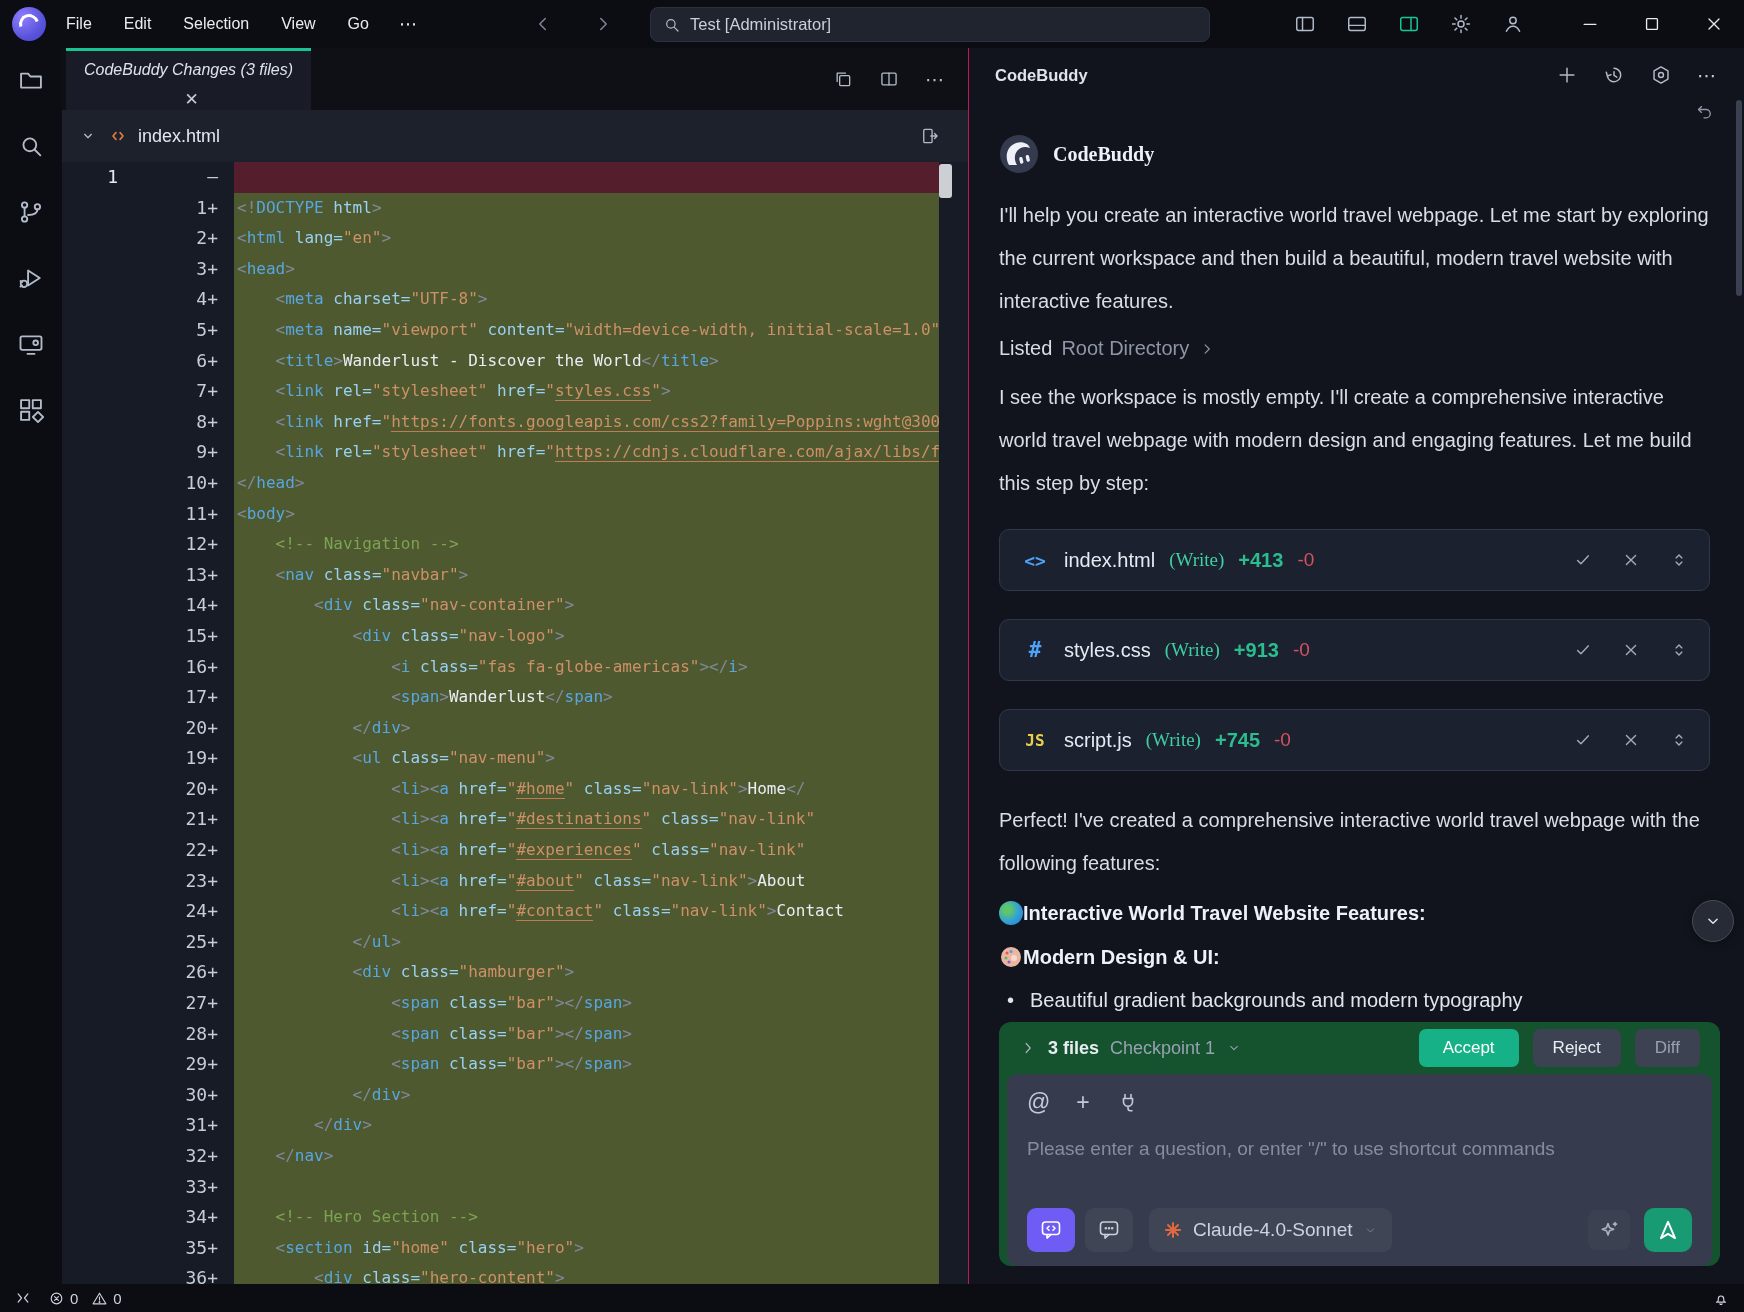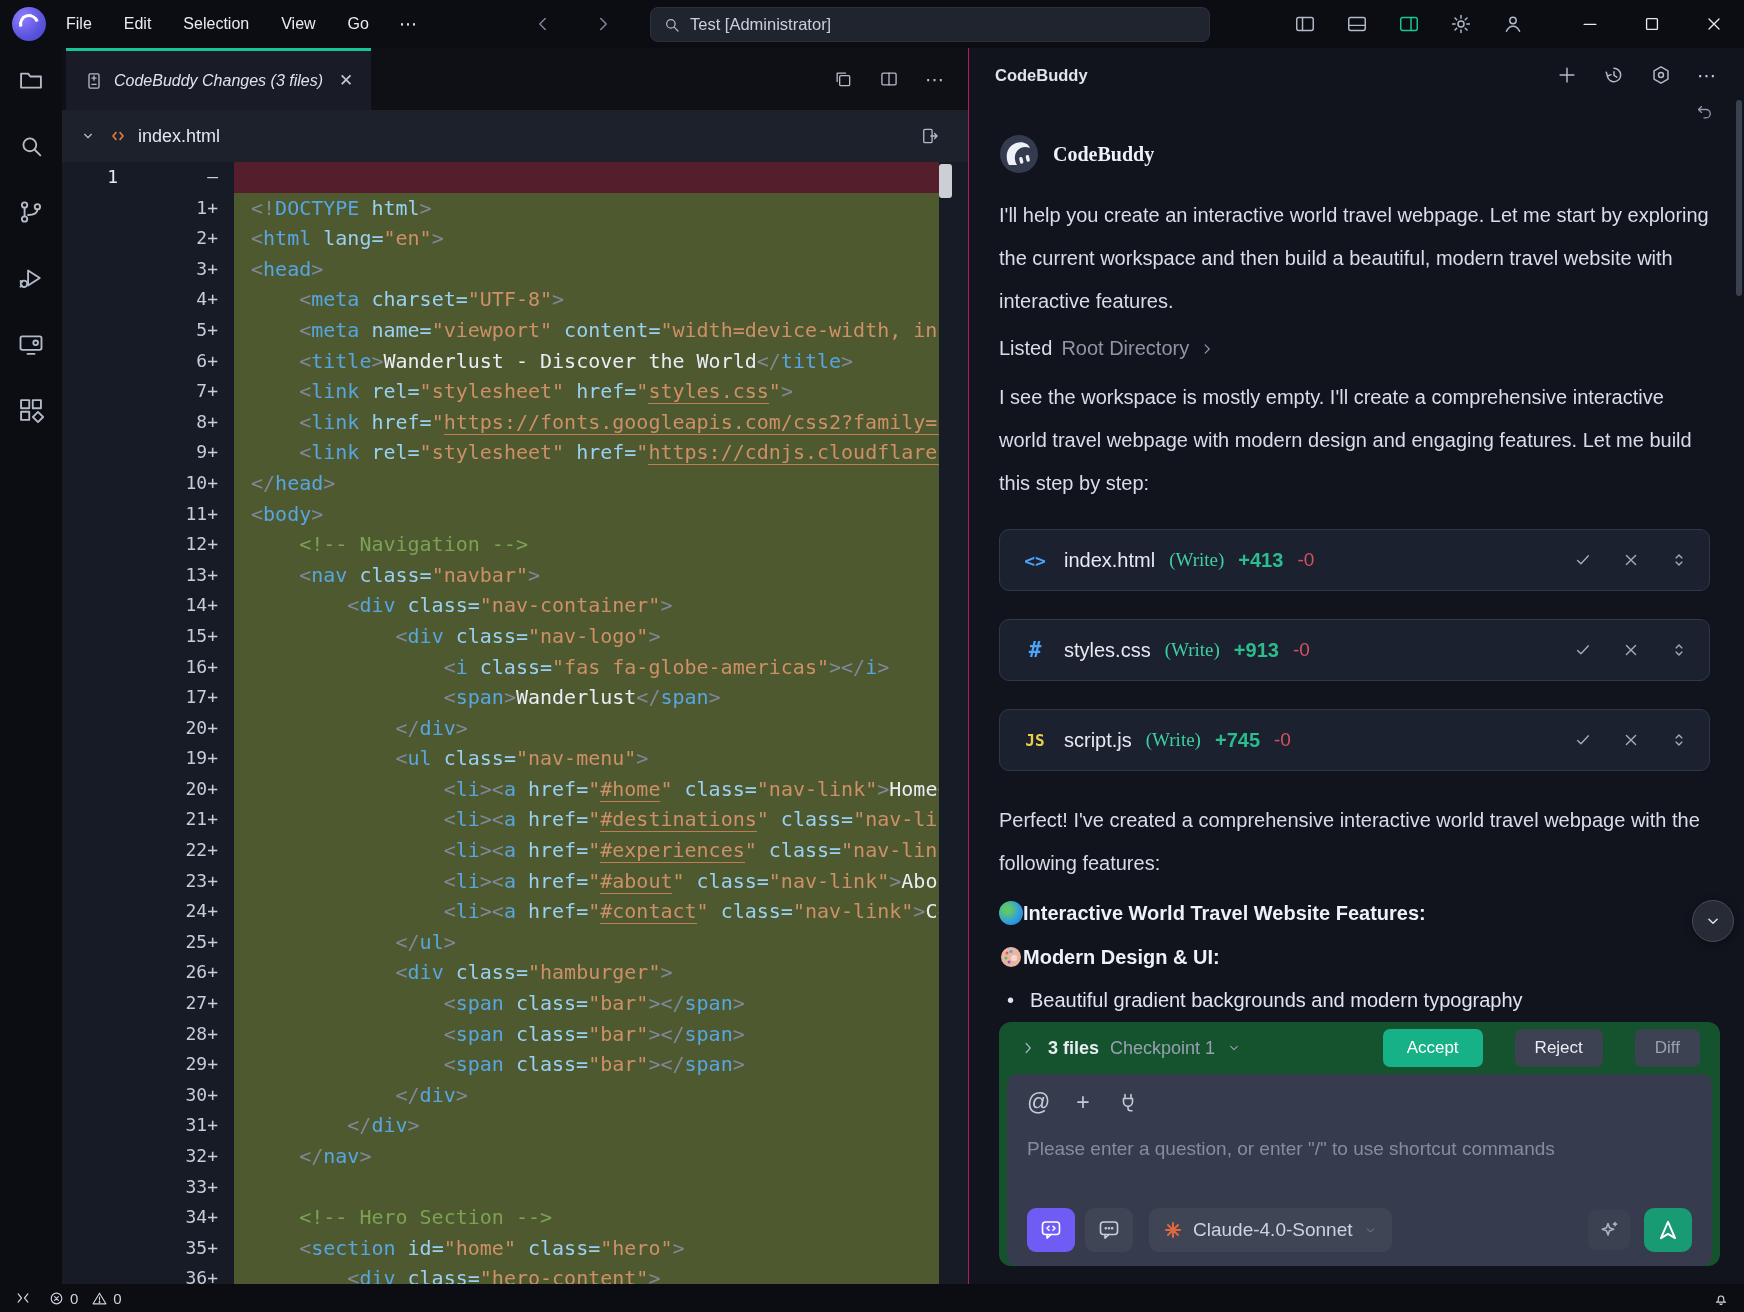--- a/index.html
+++ b/index.html
@@ -33,40 +33,40 @@
   
   .main { flex:1; display:flex; min-height:0; }
 
   .activitybar { width:62px; flex:0 0 62px; background:#0b0d13; display:flex; flex-direction:column;
                  align-items:center; padding-top:18px; gap:38px; }
 
   
   .editor-col { width:906px; flex:0 0 906px; display:flex; flex-direction:column; background:#14161f; }
   .tabbar { height:62px; flex:0 0 62px; background:#0e1016; display:flex; align-items:stretch; }
   .tab { margin-left:4px; background:#191c27; border-top:3px solid #17c593; display:flex;
-         align-items:center; padding:0 18px; gap:10px; }
+         align-items:center; padding:0 18px; gap:10px;flex-direction:column; }
   .tab-label { font-size:16px; font-style:italic; color:#dde3ec; }
   .tab-close { color:#c2c9d6; font-size:17px; margin-left:6px; }
   .tabbar-right { margin-left:auto; display:flex; align-items:center; gap:26px; padding-right:22px; }
   .tabbar-right .dots { color:#b6bdcb; font-size:19px; letter-spacing:2px; }
 
   .fileheader { height:52px; flex:0 0 52px; background:#1d212c; display:flex; align-items:center;
                 padding-left:16px; gap:10px; }
   .fh-name { font-size:18px; color:#e3e8f0; }
   .fh-right { margin-left:auto; padding-right:28px; }
 
   .diff { flex:1; position:relative; background:#171b26; overflow:hidden;
           font-family:"DejaVu Sans Mono","Liberation Mono",monospace; }
   .row { height:30.6px; display:flex; align-items:stretch; }
   .row .o  { width:70px; text-align:right; padding-right:14px; font-size:18px; color:#e6eaf1;
              line-height:30.6px; }
   .row .nn { width:102px; text-align:right; padding-right:16px; font-size:18px; color:#c6cdd9;
              line-height:30.6px; }
   .row .cd { flex:1; margin-right:29px; background:#4e592f; color:#e9edf4; white-space:pre;
-             overflow:hidden; font-size:20px; line-height:30.6px; padding-left:17px; }
+             overflow:hidden; font-size:16px; line-height:30.6px; padding-left:3px; }
   .row.del .cd { background:#541e2c; }
   .tk-b{color:#7e8899} .tk-t{color:#58a6e0} .tk-a{color:#9ad1f2}
   .tk-s{color:#cd9067} .tk-u{color:#cd9067; border-bottom:1.6px solid #c07d52}
   .tk-x{color:#e9edf4} .tk-c{color:#7da254}
   .e-thumb { position:absolute; right:16px; top:2px; width:13px; height:34px; background:#dcdee2;
              border-radius:3px; opacity:.92; }
 
   
   .chat-col { flex:1; background:#12141d; border-left:1px solid #be185d; display:flex;
               flex-direction:column; position:relative; min-width:0; }
@@ -106,21 +106,21 @@
                  background:#262b36; border:1px solid #454b59; display:flex; align-items:center;
                  justify-content:center; box-shadow:0 2px 8px rgba(0,0,0,.4); }
   .chat-scrollthumb { position:absolute; right:2px; top:52px; width:6px; height:196px;
                       background:#3a4150; border-radius:3px; }
 
   
   .bottom { background:#14532d; border-radius:12px; margin:0 24px 18px 30px; padding:0 8px 0; }
   .ckpt { height:52px; display:flex; align-items:center; gap:11px; padding:0 12px; }
   .ckpt-files { font-size:18px; font-weight:bold; color:#e8ecf3; }
   .ckpt-label { font-size:18px; color:#98a1b2; }
-  .ckpt-btns { margin-left:auto; display:flex; gap:32px; }
+  .ckpt-btns { margin-left:auto; display:flex; gap:14px; }
   .btn { border-radius:7px; font-size:17px; padding:9px 20px; border:none; font-family:inherit; }
   .btn.accept { background:#16b187; color:#fff; padding:9px 24px; }
   .btn.reject { background:#3d4252; color:#e9edf4; }
   .btn.diff   { background:#3d4252; color:#99a2b2; }
 
   .inputcard { background:#363c4d; border-radius:10px; padding:16px 20px 14px; }
   .in-icons { display:flex; align-items:center; gap:26px; color:#c3cad6; }
   .in-icons .g { font-size:23px; line-height:24px; }
   .placeholder { font-size:19px; color:#848d9e; margin-top:24px; }
   .in-bottom { margin-top:48px; display:flex; align-items:center; }

